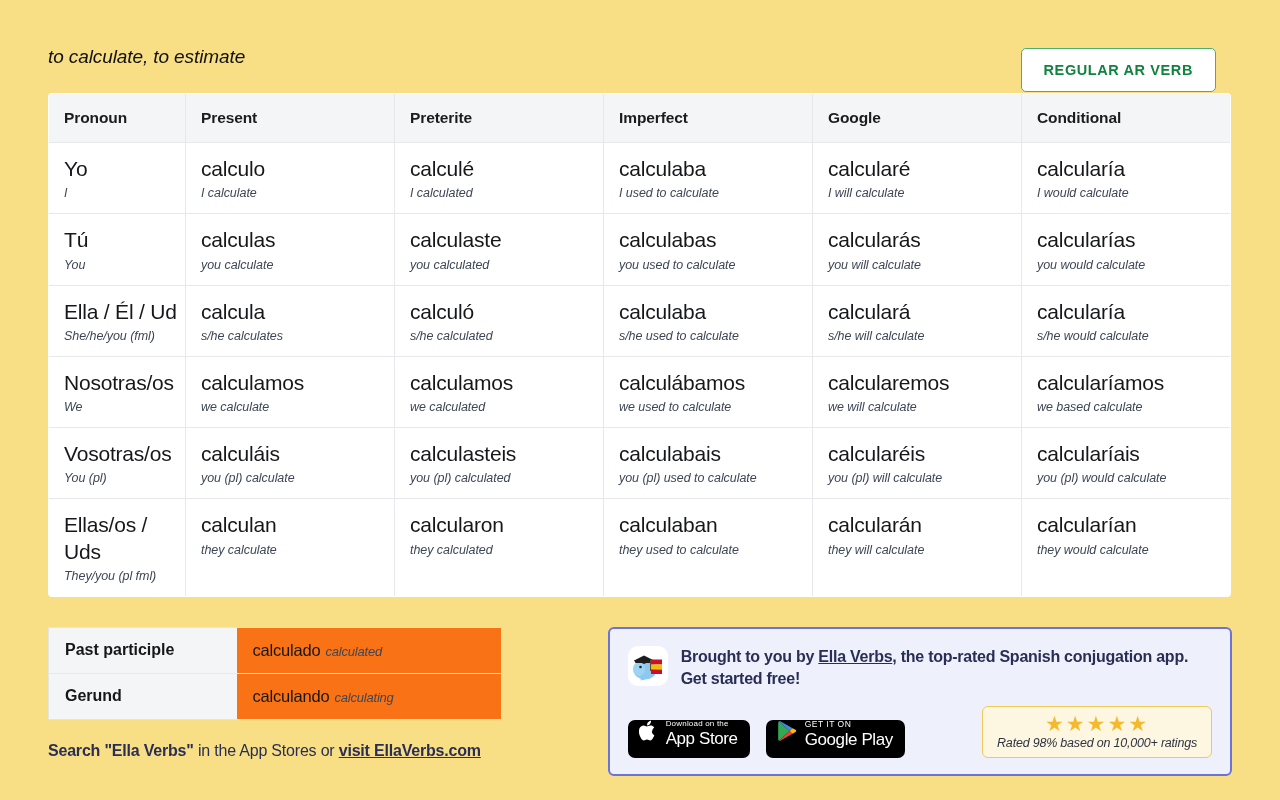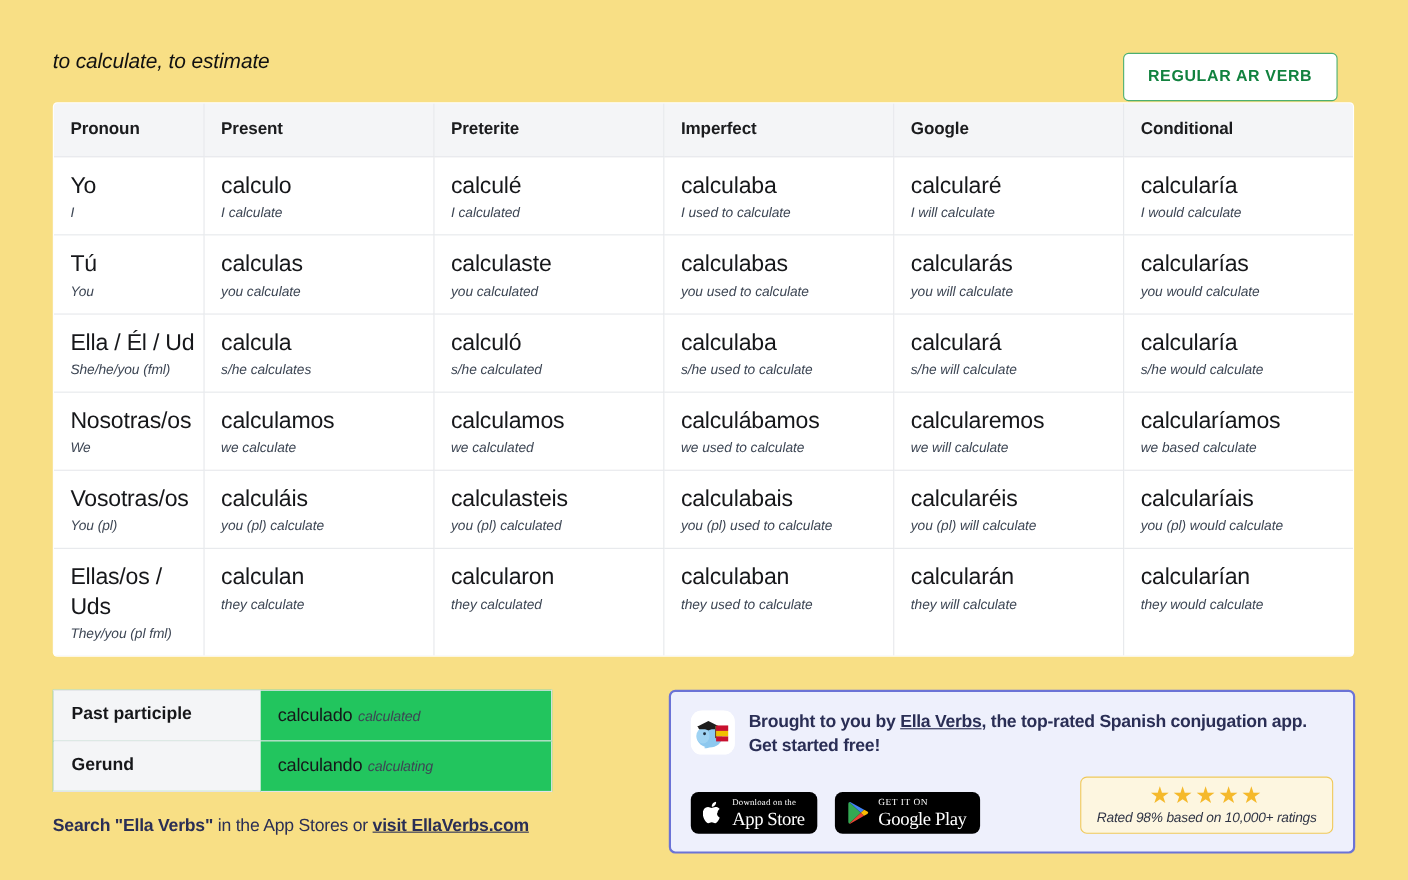--- a/index.html
+++ b/index.html
@@ -58,21 +58,21 @@
   .col-pronoun { width: 137px; }
   .col-tense { width: 209px; }
 
   
   .bottom { display: flex; gap: 42px; margin-top: 30px; align-items: flex-start; }
 
   .extra-block { width: 566px; }
   .extra-table {
     width: 454px;
     border-collapse: collapse;
-    background: #22c55e;
+    background: #f97316;
     border: 1px solid #e2e4e8;
     table-layout: fixed;
   }
   .extra-table td { border-bottom: 1px solid #e6e8ec; padding: 13px 16px; }
   .extra-table tr:last-child td { border-bottom: none; }
   .extra-label { background: #f4f5f7; width: 188px; font-size: 16px; font-weight: 700; color: #16171a; }
   .extra-value { font-size: 16.5px; color: #16171a; letter-spacing: -0.2px; }
   .extra-value .en { font-size: 13px; font-style: italic; color: #3d4654; margin-left: 5px; }
 
   .search-line { margin-top: 22px; font-size: 16px; color: #2a2e55; letter-spacing: -0.2px; }
@@ -93,22 +93,22 @@
     background: #ffffff; border-radius: 10px;
     position: relative; overflow: hidden;
   }
   .promo-text { font-size: 16px; font-weight: 700; line-height: 1.42; color: #2a2e55; letter-spacing: -0.25px; }
   .promo-text .lnk { text-decoration: underline; }
 
   .promo-bottom { display: flex; align-items: flex-end; gap: 20px; margin-top: 15px; }
   .store-badges { display: flex; gap: 16px; }
   .store-badge {
     background: #000000; border-radius: 7px;
-    height: 38px; display: flex; align-items: center; gap: 8px;
-    padding: 0 12px 0 11px; color: #ffffff; font-family: Liberation Serif, serif;
+    height: 38px; display: flex; align-items: flex-start; gap: 8px;
+    padding: 0 12px 0 11px; color: #ffffff;
   }
   .store-badge .lines { display: flex; flex-direction: column; justify-content: center; line-height: 1; }
   .store-badge .sm { font-size: 8px; letter-spacing: 0.2px; margin-bottom: 2px; }
   .store-badge .lg { font-size: 17px; letter-spacing: -0.4px; font-weight: 400; }
   .store-badge .sm.caps { font-size: 8.5px; letter-spacing: 0.5px; }
 
   .rating-box {
     background: #fdf6e0; border: 1.5px solid #f0c95a; border-radius: 6px;
     padding: 6px 14px 7px 14px; text-align: center; margin-left: auto;
   }

